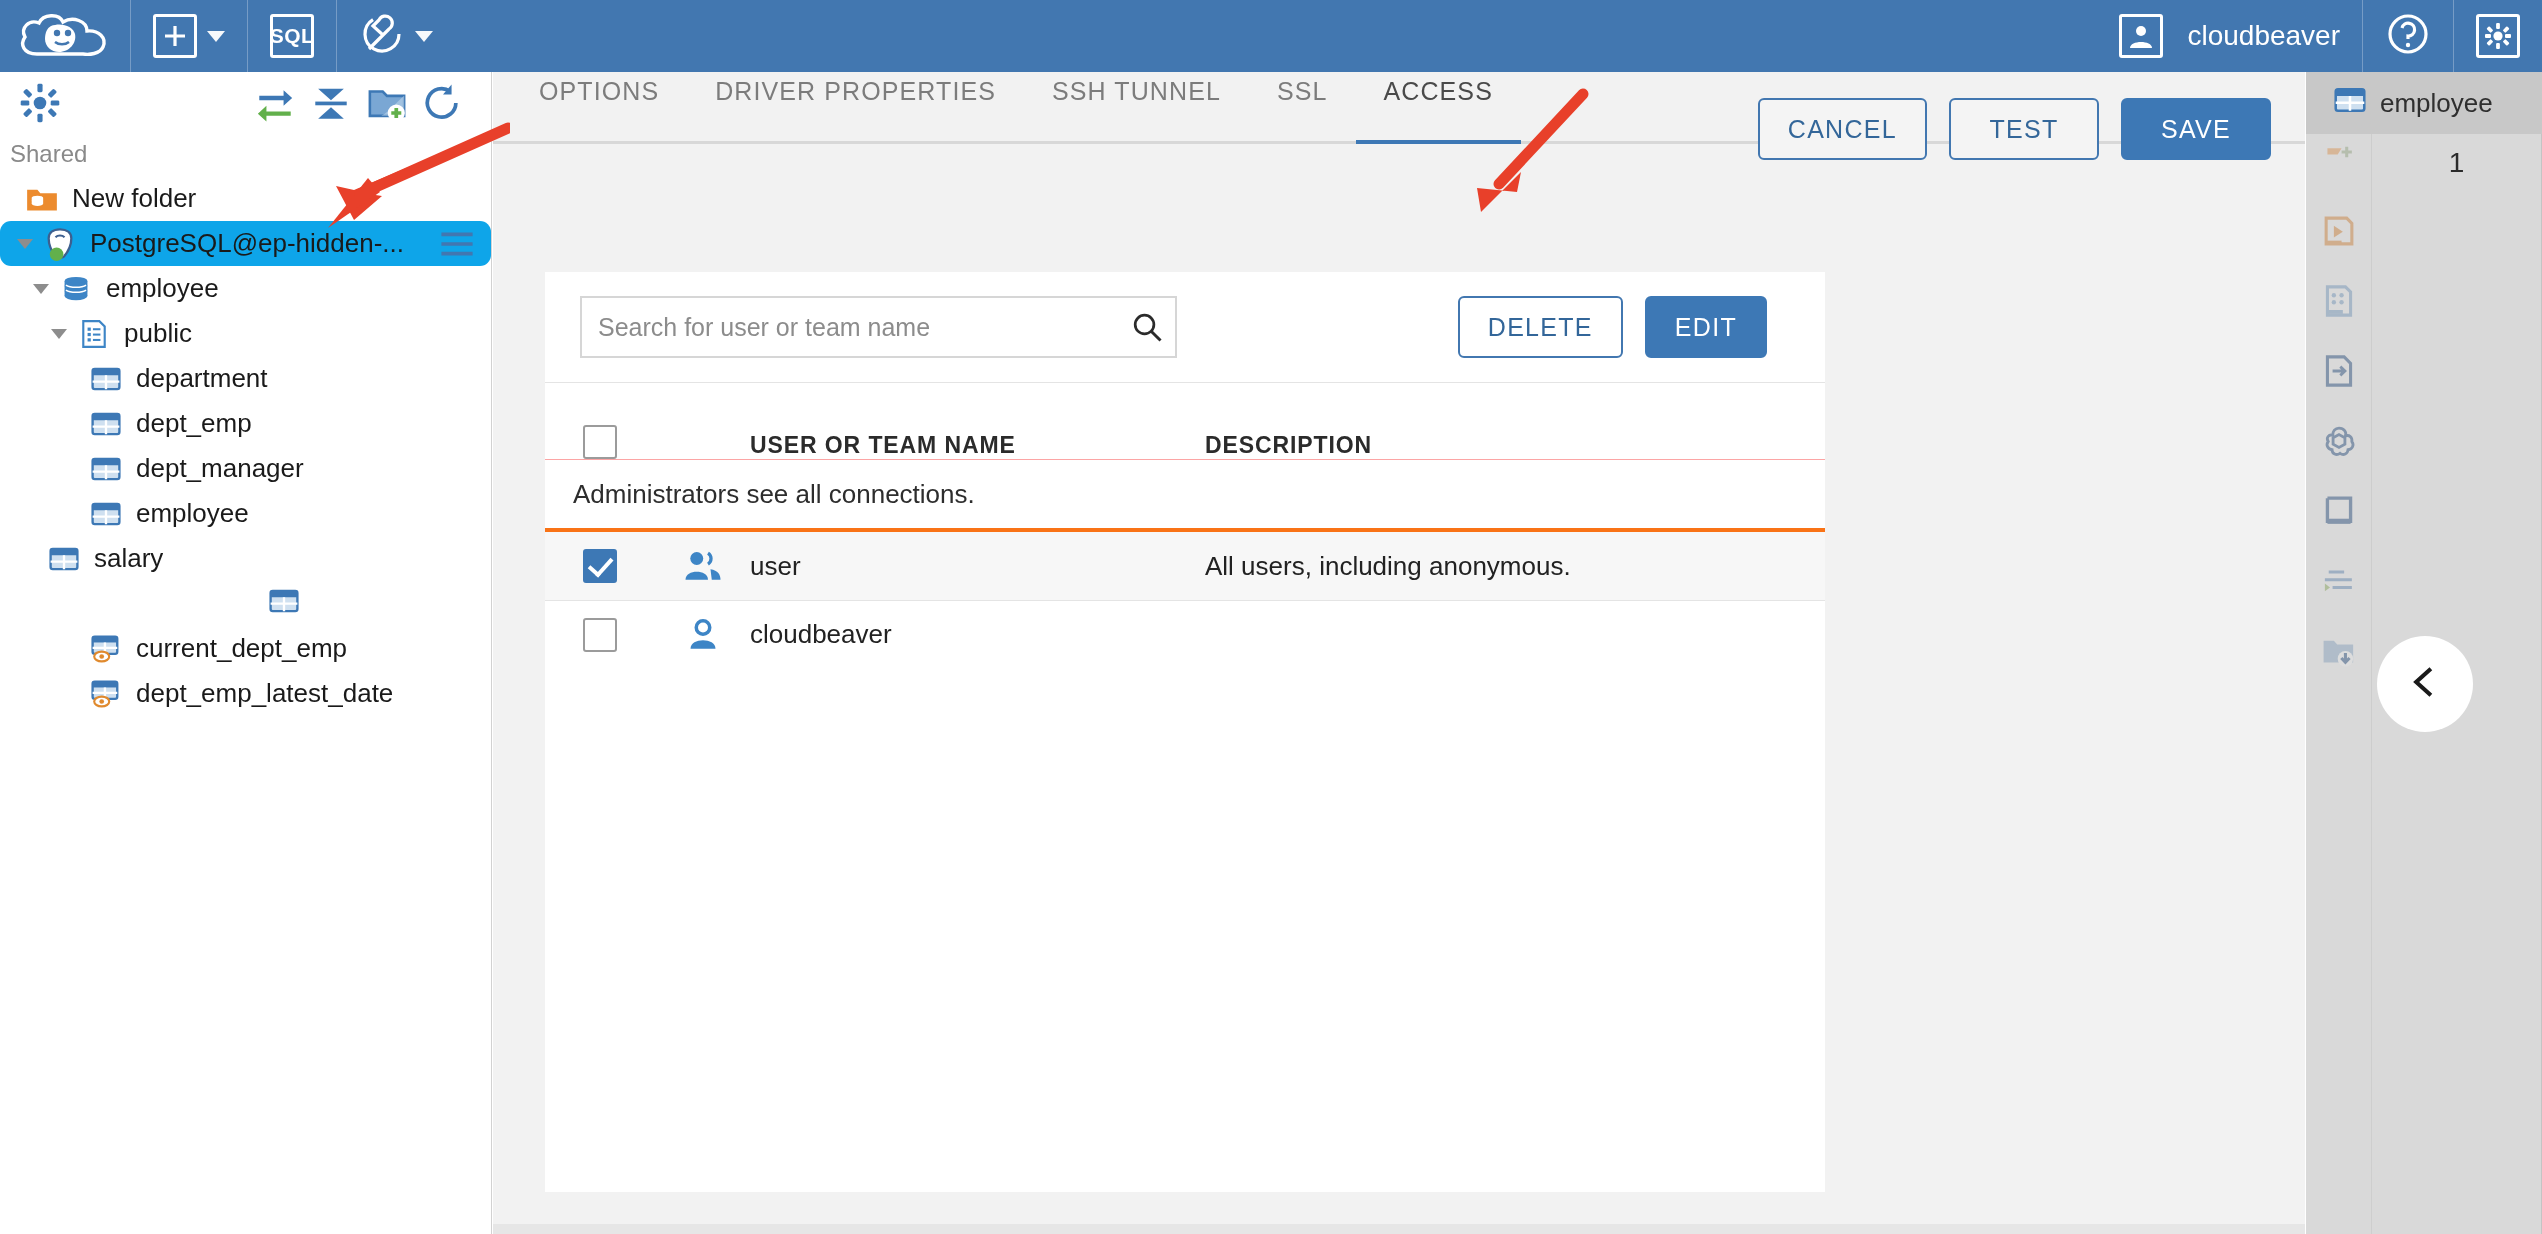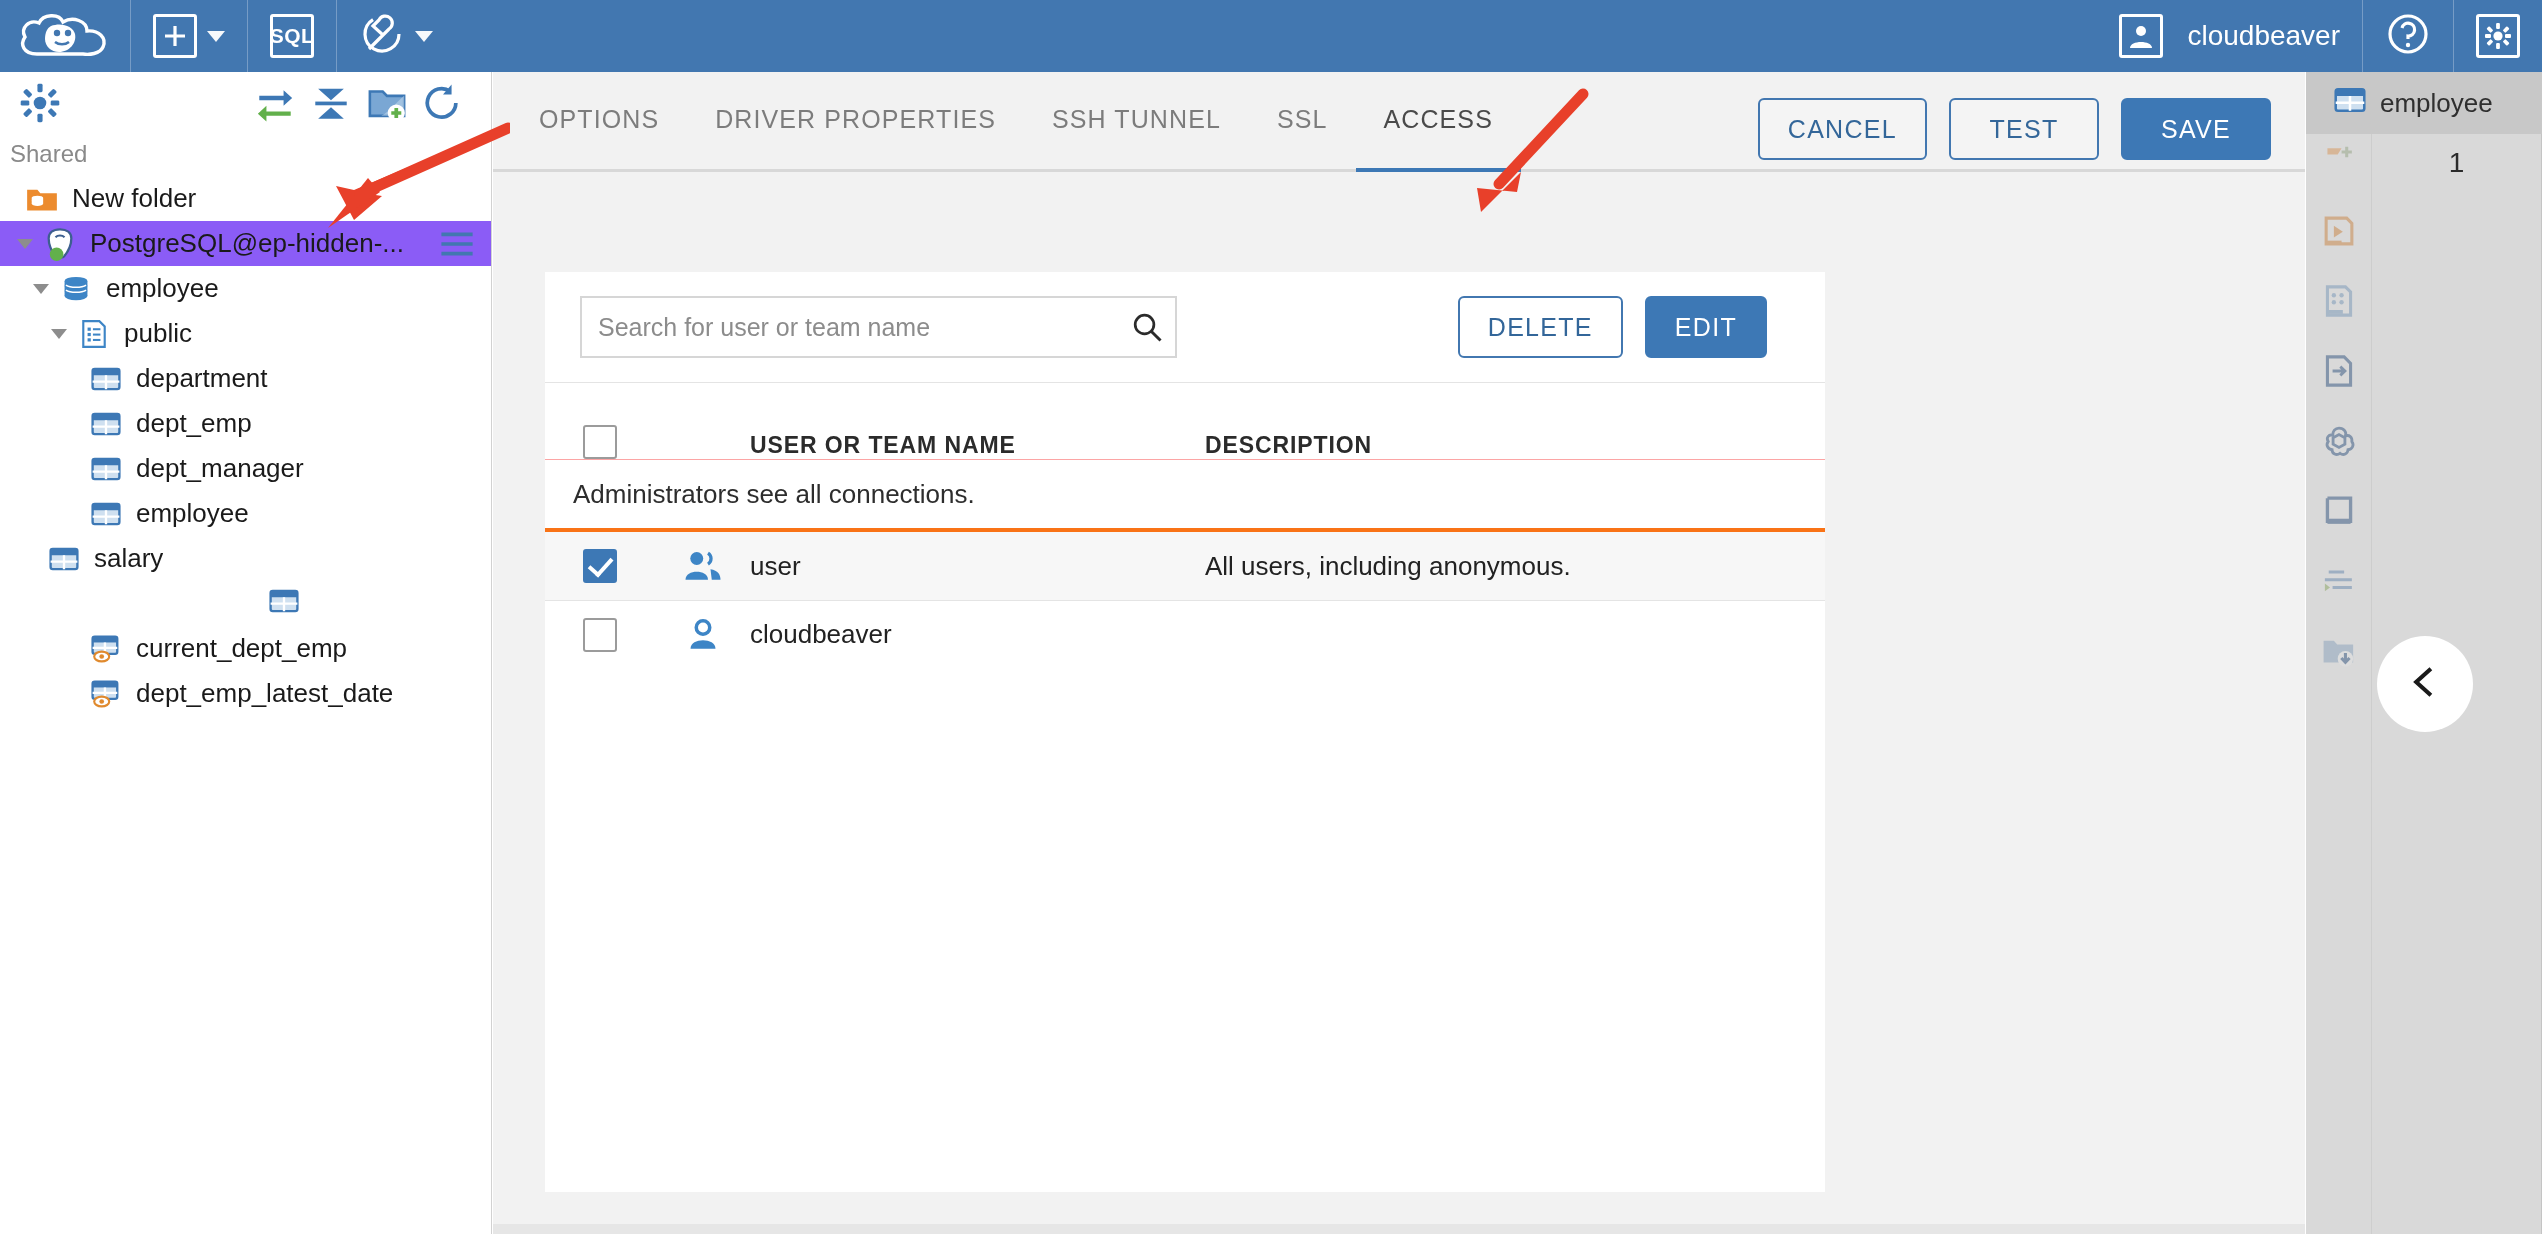--- a/index.html
+++ b/index.html
@@ -64,21 +64,21 @@
   }
   #shared-label {
     font-size: 24px; color: #8a8a8a; padding: 6px 0 8px 10px;
   }
   .tree-row {
     display: flex; align-items: center;
     height: 45px; padding-left: 10px;
     font-size: 26px; color: #1a1a1a;
     cursor: pointer; white-space: nowrap;
   }
-  .tree-row.selected { background: #8b5cf6; }
+  .tree-row.selected { background: #0ea5e9; border-radius: 11px; }
   .tree-arrow {
     width: 30px; display: flex; align-items: center; justify-content: center;
     flex: 0 0 30px;
   }
   .tree-arrow i {
     display: block; width: 0; height: 0;
     border-left: 8px solid transparent; border-right: 8px solid transparent;
     border-top: 10px solid #8d8d8d;
   }
   .tree-icon {
@@ -89,21 +89,21 @@
   .hamburger { margin-left: auto; margin-right: 16px; display:flex; cursor:pointer; }
 
   
   #main {
     position: absolute; left: 493px; top: 72px;
     width: 1812px; height: 1162px;
     background: #f2f2f2;
   }
   #tabbar {
     position: relative;
-    height: 100px; background: #f2f2f2;
+    height: 72px; background: #f2f2f2;
     border-bottom: 3px solid #d8d8d8;
     display: flex; align-items: flex-end;
   }
   .tab {
     height: 100px; padding: 0 28px;
     display: flex; align-items: center;
     font-size: 25px; letter-spacing: 1.1px;
     color: #7c7c7c; cursor: pointer;
     position: relative;
   }

